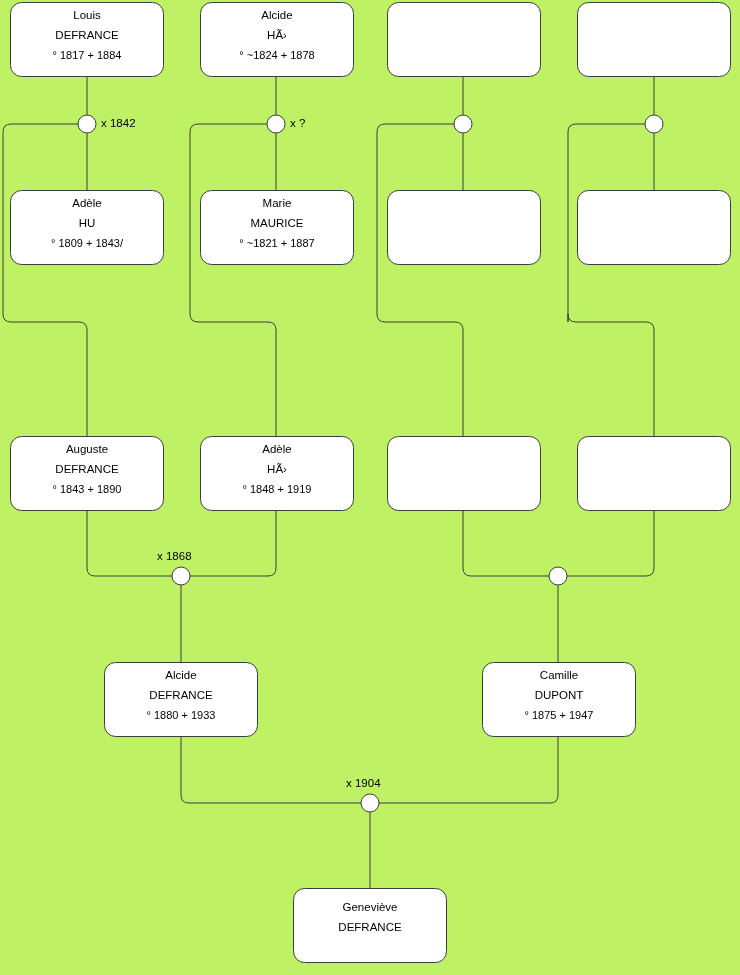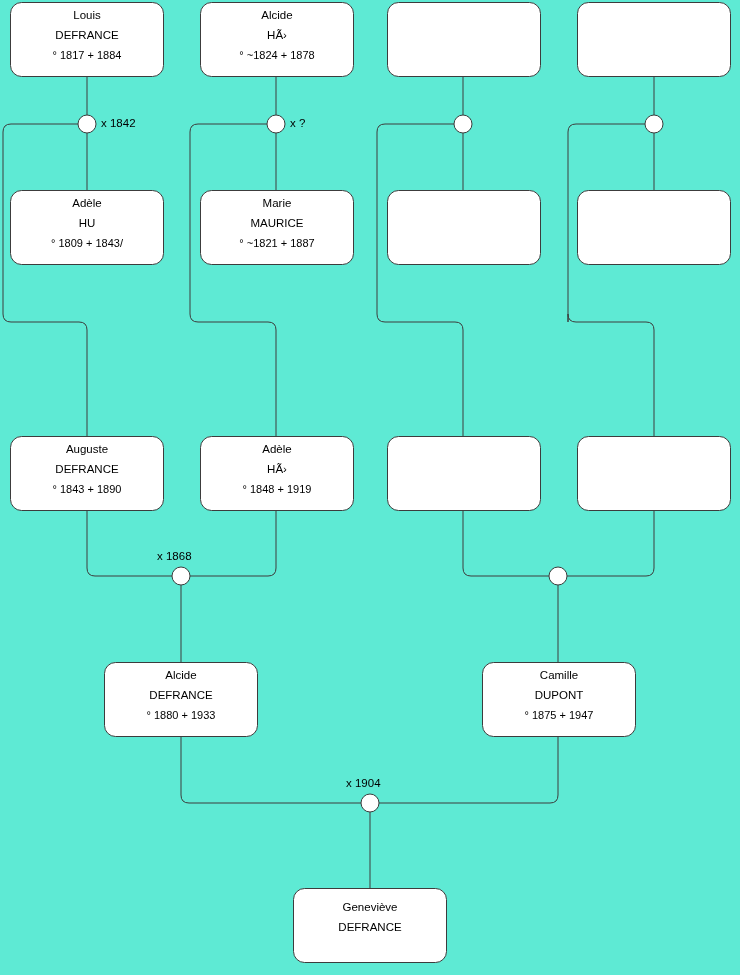--- a/index.html
+++ b/index.html
@@ -7,21 +7,21 @@
     padding: 0;
     background: #ffffff;
   }
   body {
     font-family: "Liberation Sans", sans-serif;
   }
   #chart-root {
     position: relative;
     width: 740px;
     height: 975px;
-    background: #5eead4;
+    background: #bef264;
     overflow: hidden;
   }
   svg#tree-svg {
     display: block;
     width: 740px;
     height: 975px;
   }
   .node-box {
     fill: #ffffff;
     stroke: #3c3c3c;

